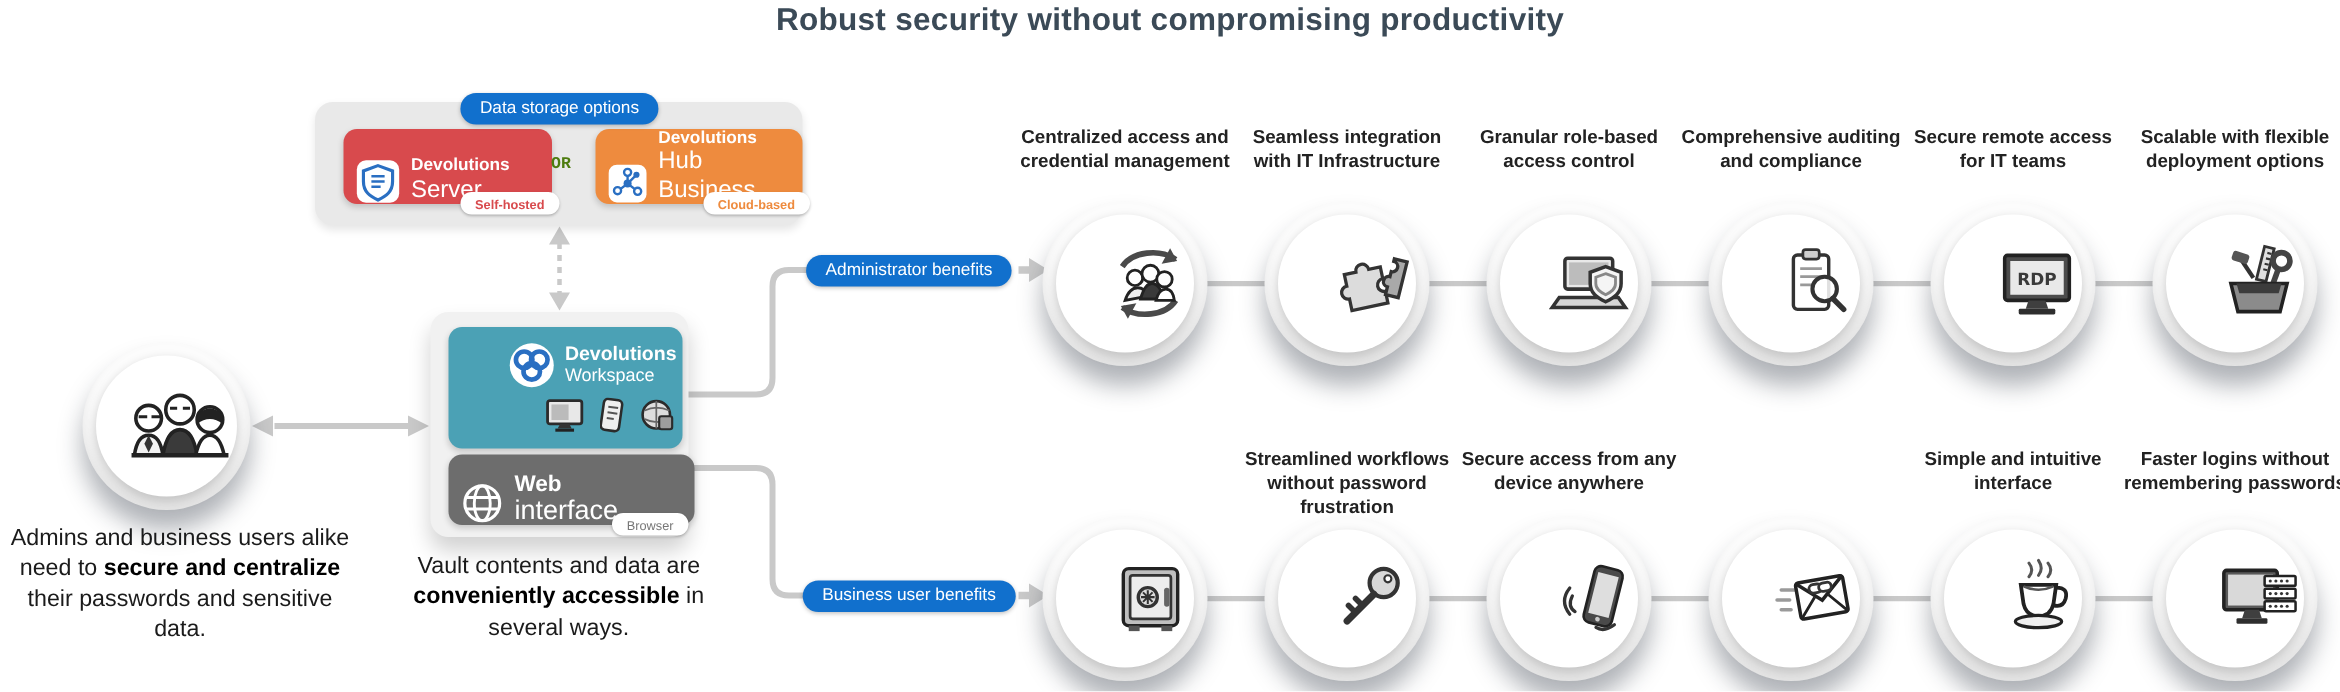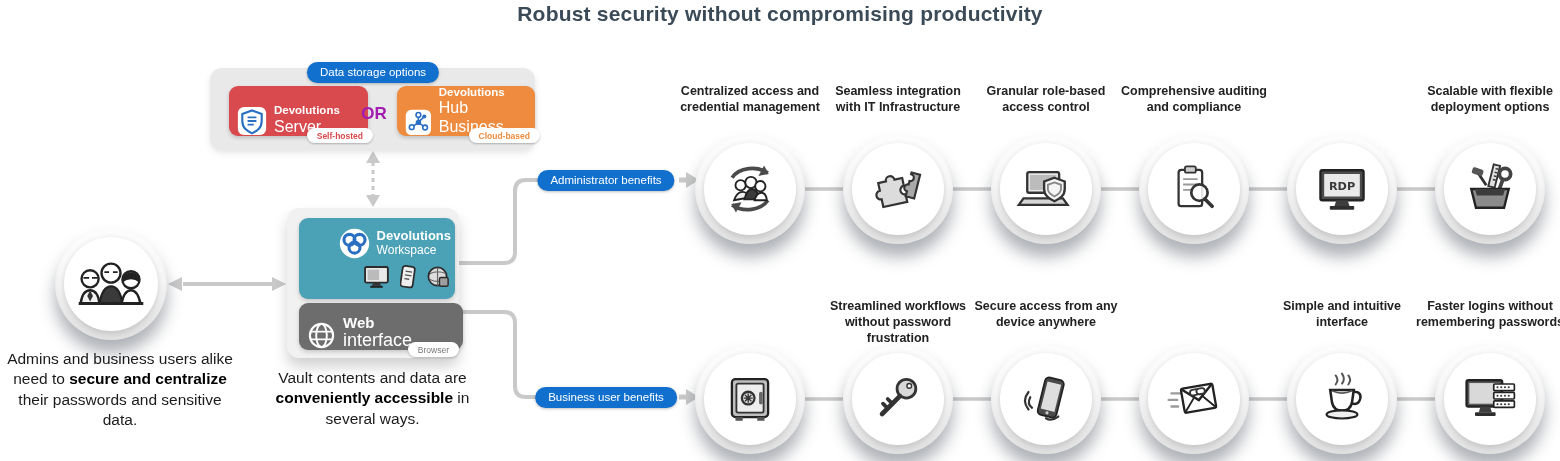--- a/index.html
+++ b/index.html
@@ -26,27 +26,27 @@
   .card.teal .ctext .b1{font-size:13px;}
   .card.teal .ctext .b2{font-size:12px;}
   .card.gray .ctext .b1{font-size:15px;line-height:1.05;}
   .card.gray .ctext .b2{font-size:18px;line-height:1.05;}
   .tag{position:absolute;right:-5px;bottom:-7px;background:#fff;border-radius:9px;
        font-size:8.5px;font-weight:600;padding:2.5px 10px;box-shadow:0 1px 2px rgba(0,0,0,.25);}
   .card.red .tag{color:#d84a4d;}
   .card.orange .tag{color:#ee8b3e;}
   .card.gray .tag{color:#777;right:4px;font-weight:400;}
   .or{position:absolute;left:374px;top:104px;z-index:3;transform:translateX(-50%);
-      color:#a21caf;font-size:17px;font-weight:600;}
+      color:#4d7c0f;font-size:11px;font-weight:600;font-family:Liberation Mono, monospace;}
   .wsrow{display:flex;align-items:center;gap:6px;}
   .devices{display:flex;align-items:center;gap:9px;}
   .node{position:absolute;width:110px;height:110px;border-radius:50%;background:#fcfcfc;
         z-index:3;box-shadow:0 13px 16px rgba(25,35,50,.35), inset 0 -7px 10px rgba(0,0,0,.10);}
   .node-inner{position:absolute;inset:9px;border-radius:50%;background:#fff;
-        box-shadow:0 3px 7px rgba(0,0,0,.22);display:flex;align-items:center;justify-content:center;}
+        box-shadow:0 3px 7px rgba(0,0,0,.22);display:flex;align-items:center;justify-content:flex-end;}
   .node.big{width:112px;height:112px;}
   .blabel{position:absolute;width:150px;text-align:center;font-size:12.5px;font-weight:600;
         color:#222;line-height:1.26;z-index:2;}
   .desc{position:absolute;text-align:center;font-size:15.5px;color:#1b1b1b;line-height:1.32;
         margin:0;z-index:2;}
   .desc b{color:#000;}
 </style>
 </head>
 <body>
 
@@ -234,20 +234,21 @@
       <svg viewBox="0 0 64 64" width="58">
         <rect x="15" y="11" width="26" height="40" rx="3" fill="#fff" stroke="#333" stroke-width="2.5"></rect>
         <rect x="22" y="7" width="12" height="7" rx="2" fill="#cfcfcf" stroke="#333" stroke-width="2"></rect>
         <path d="M20 21 h16 M20 27 h16 M20 33 h10" stroke="#999" stroke-width="2" fill="none"></path>
         <circle cx="38" cy="36" r="9" fill="rgba(255,255,255,.85)" stroke="#333" stroke-width="3"></circle>
         <path d="M44 43 l8 8" stroke="#333" stroke-width="4" stroke-linecap="round"></path>
       </svg>
     </div>
   </div>
 
+  <div class="blabel" style="left:1267px;top:84px">Secure remote access for IT teams</div>
   <div class="node" style="left:1287px;top:134px">
     <div class="node-inner">
       <svg viewBox="0 0 64 64" width="60">
         <rect x="9" y="12" width="46" height="32" rx="2" fill="#4c4c4c" stroke="#222" stroke-width="2.5"></rect>
         <rect x="13" y="16" width="38" height="24" fill="#e9e9e9"></rect>
         <text x="32" y="33" text-anchor="middle" font-size="12" font-weight="bold" fill="#3a3a3a" font-family="DejaVu Sans, sans-serif">RDP</text>
         <path d="M26 44 h12 l2 6 h-16 z" fill="#3f3f3f"></path>
         <rect x="19" y="50" width="26" height="4" rx="1" fill="#2e2e2e"></rect>
       </svg>
     </div>

